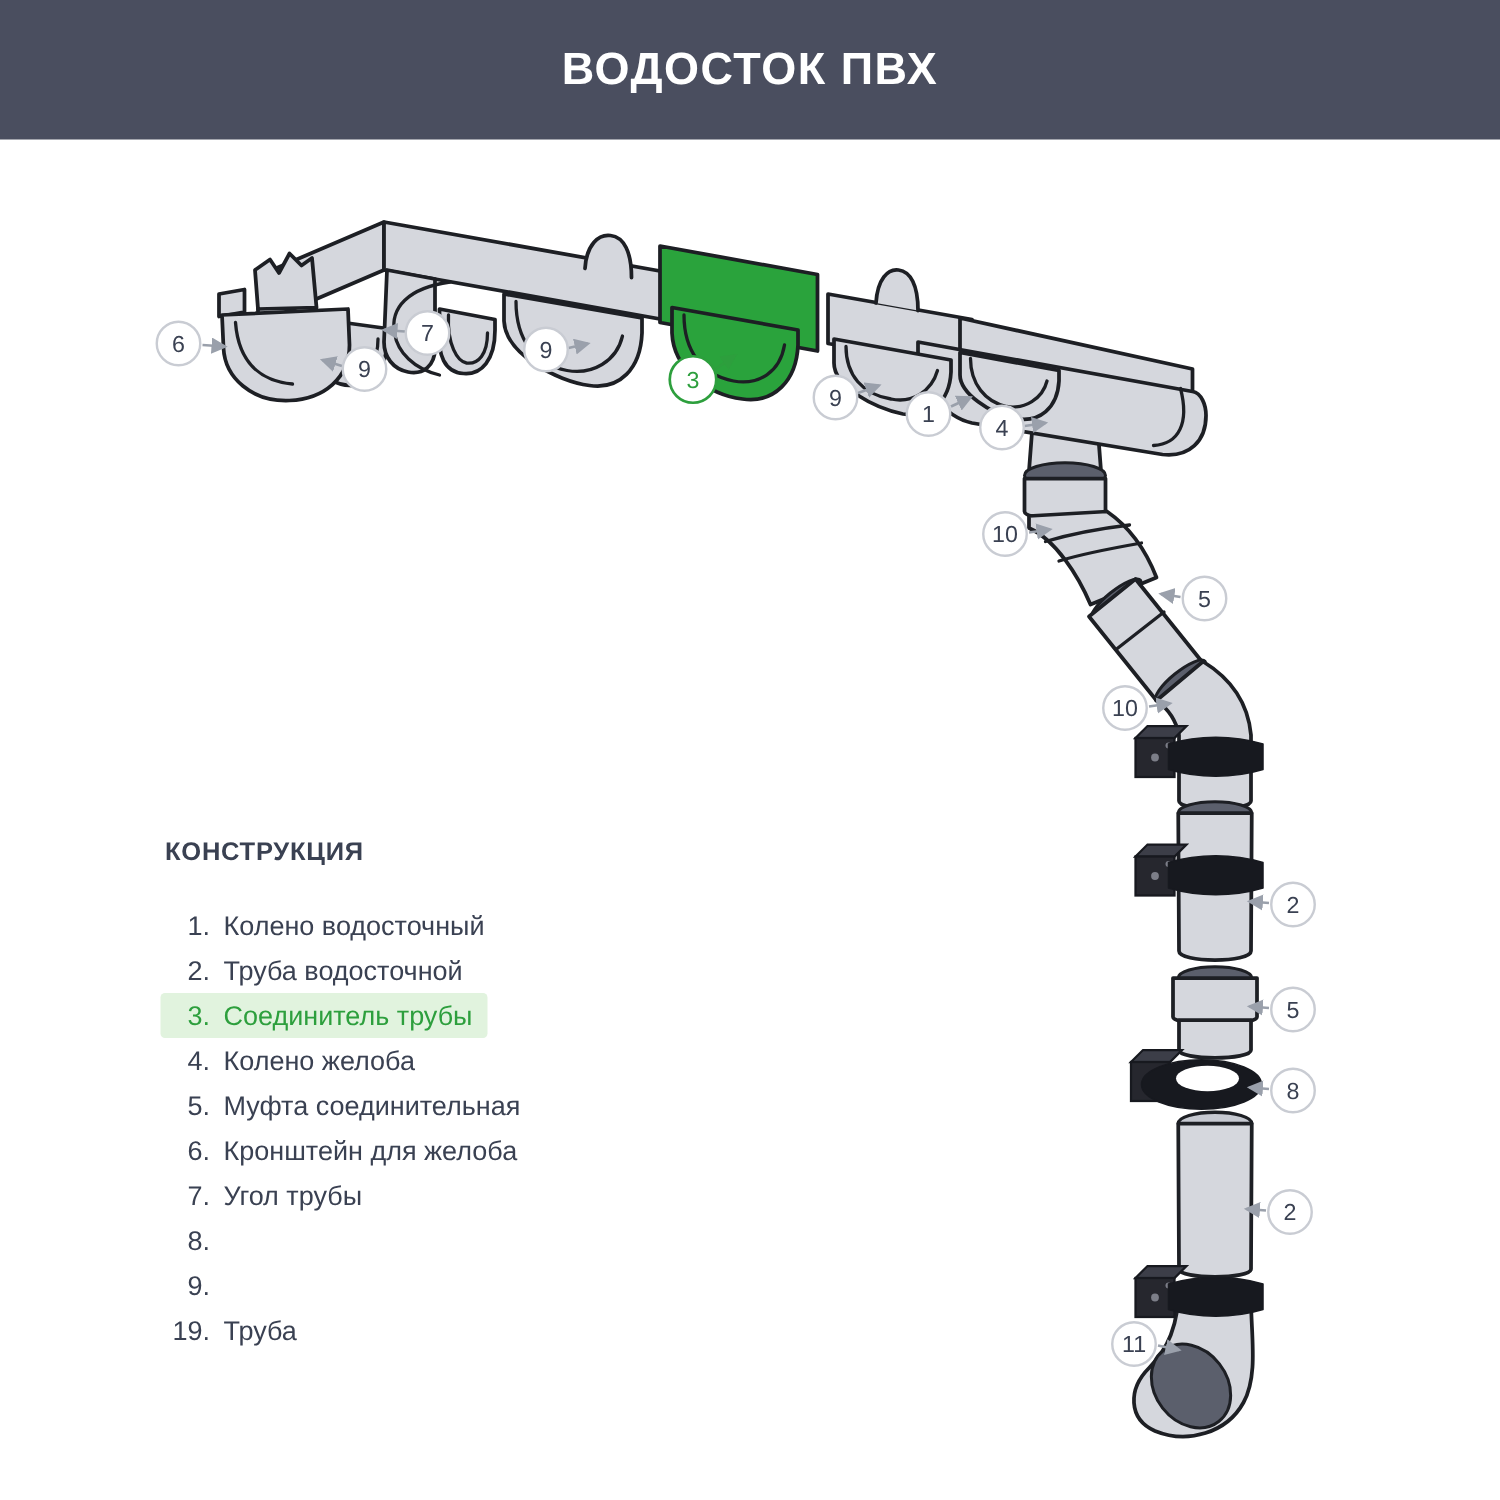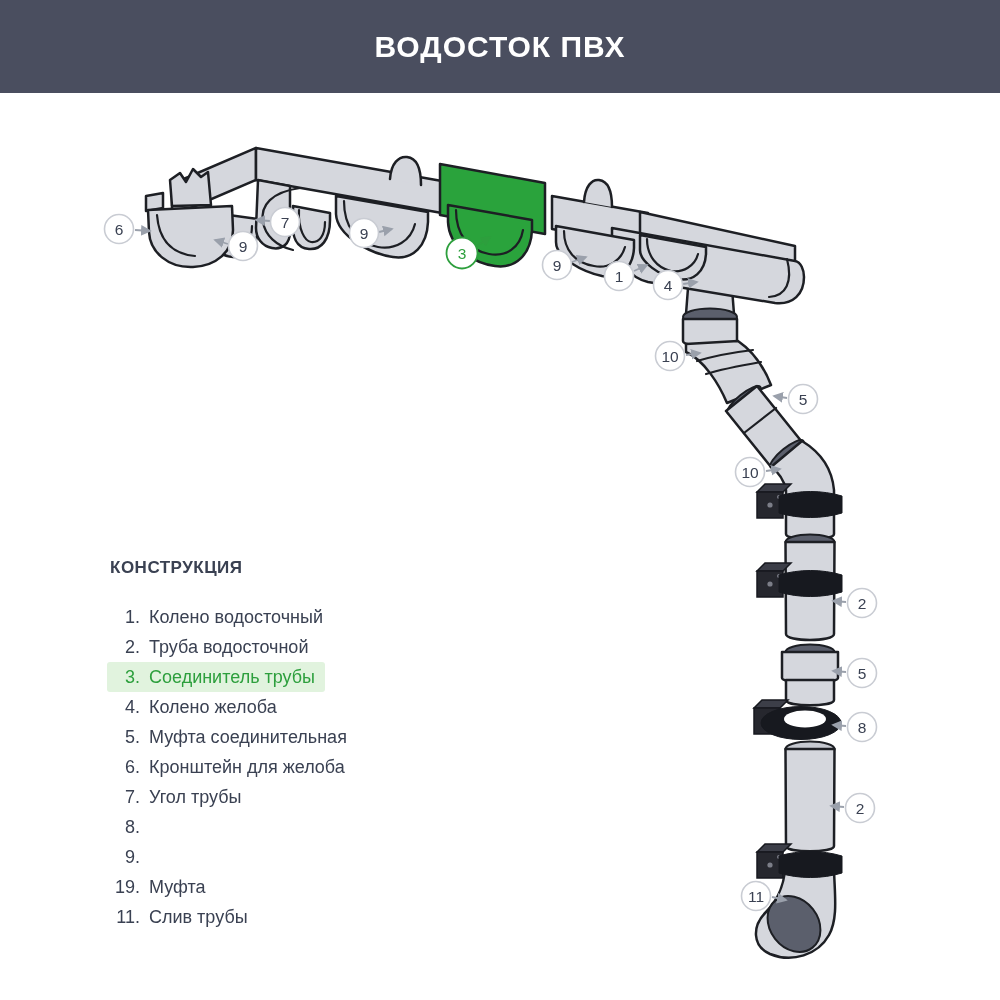--- a/index.html
+++ b/index.html
@@ -320,22 +320,18 @@
           <span class="lbl">Угол трубы</span>
         </div>
         <div class="legend-row">
           <span class="num">8.</span>
         </div>
         <div class="legend-row">
           <span class="num">9.</span>
         </div>
         <div class="legend-row">
           <span class="num">19.</span>
-          <span class="lbl">Муфта</span>
-        </div>
-        <div class="legend-row">
-          <span class="num">11.</span>
-          <span class="lbl">Слив трубы</span>
+          <span class="lbl">Труба</span>
         </div>
       </div>
   </div>
 
 </div>
 
 </body></html>

